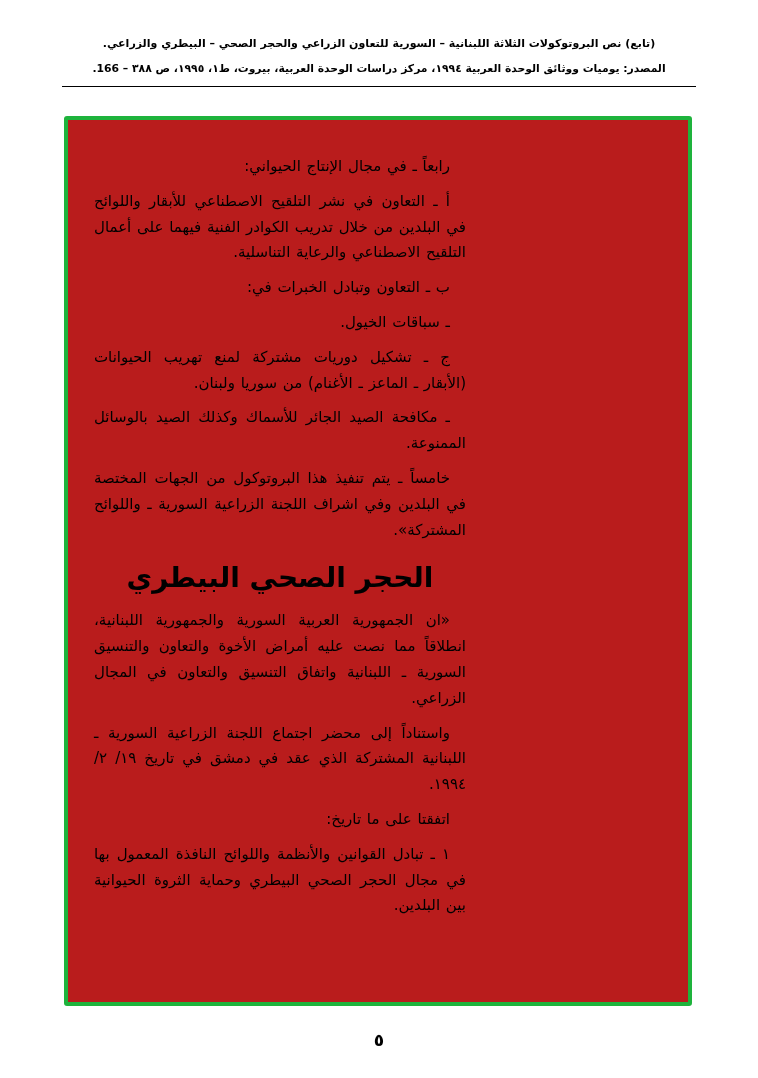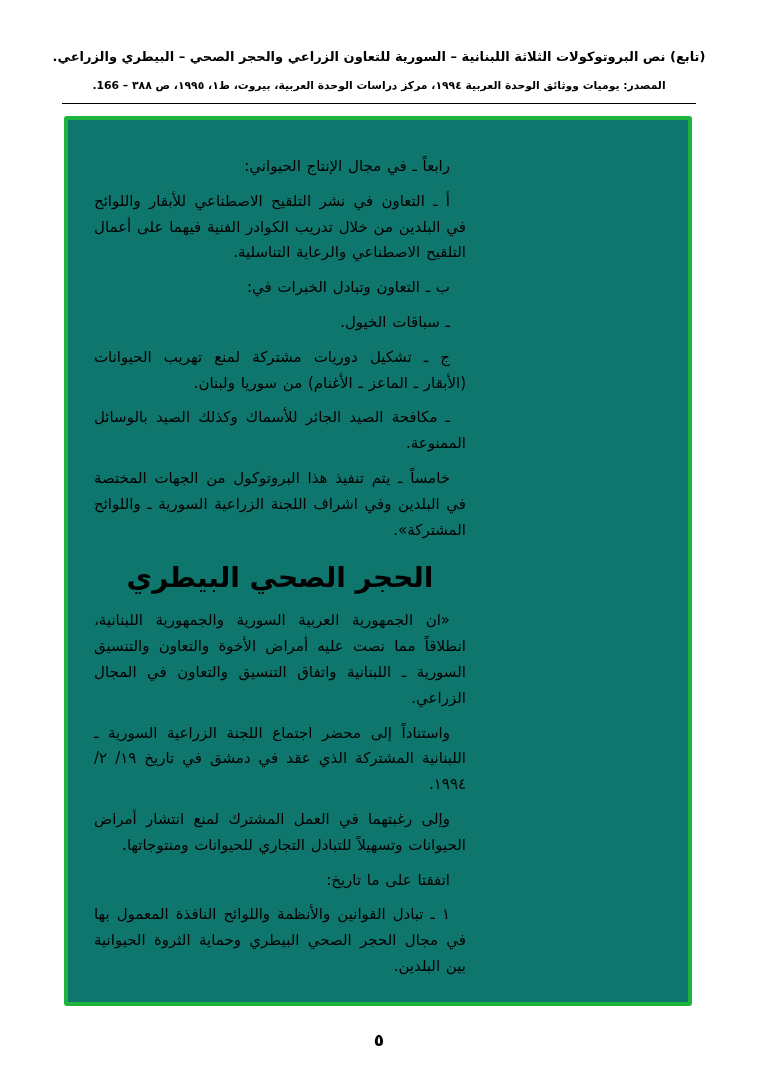--- a/index.html
+++ b/index.html
@@ -16,22 +16,22 @@
     overflow: hidden;
     direction: rtl;
   }
 
   
   .doc-header {
     padding-top: 36px;
     text-align: center;
   }
   .doc-header .title-line {
-    margin: 11px 32px;
-    font-size: 13px;
+    margin: 0 32px;
+    font-size: 11px;
     font-weight: bold;
     line-height: 1.5;
   }
   .doc-header .source-line {
     margin: 8px 70px 0;
     font-size: 10.8px;
     font-weight: bold;
     line-height: 1.4;
   }
   .header-rule {
@@ -43,21 +43,21 @@
   
   .content-frame {
     position: absolute;
     left: 64px;
     top: 116px;
     width: 628px;
     height: 890px;
     border: 4px solid #1eb33c;
     border-radius: 3px;
     box-sizing: border-box;
-    background: #0f766e;
+    background: #b91c1c;
   }
 
   
   .text-column {
     position: absolute;
     top: 34px;
     left: 26px;
     width: 372px;
     direction: rtl;
   }
@@ -109,20 +109,19 @@
         <p class="para">ج ـ تشكيل دوريات مشتركة لمنع تهريب الحيوانات (الأبقار ـ الماعز ـ الأغنام) من سوريا ولبنان.</p>
         <p class="para">ـ مكافحة الصيد الجائر للأسماك وكذلك الصيد بالوسائل الممنوعة.</p>
         <p class="para">خامساً ـ يتم تنفيذ هذا البروتوكول من الجهات المختصة في البلدين وفي اشراف اللجنة الزراعية السورية ـ واللوائح المشتركة».</p>
       </div>
 
     <h1 class="section-heading">الحجر الصحي البيطري</h1>
 
     <div>
         <p class="para">«ان الجمهورية العربية السورية والجمهورية اللبنانية، انطلاقاً مما نصت عليه أمراض الأخوة والتعاون والتنسيق السورية ـ اللبنانية واتفاق التنسيق والتعاون في المجال الزراعي.</p>
         <p class="para">واستناداً إلى محضر اجتماع اللجنة الزراعية السورية ـ اللبنانية المشتركة الذي عقد في دمشق في تاريخ ١٩/ ٢/ ١٩٩٤.</p>
-        <p class="para">وإلى رغبتهما في العمل المشترك لمنع انتشار أمراض الحيوانات وتسهيلاً للتبادل التجاري للحيوانات ومنتوجاتها.</p>
         <p class="para">اتفقتا على ما تاريخ:</p>
         <p class="para">١ ـ تبادل القوانين والأنظمة واللوائح النافذة المعمول بها في مجال الحجر الصحي البيطري وحماية الثروة الحيوانية بين البلدين.</p>
       </div>
   </div>
 </div>
 
 <div class="page-number">٥</div>
 
 </body></html>

